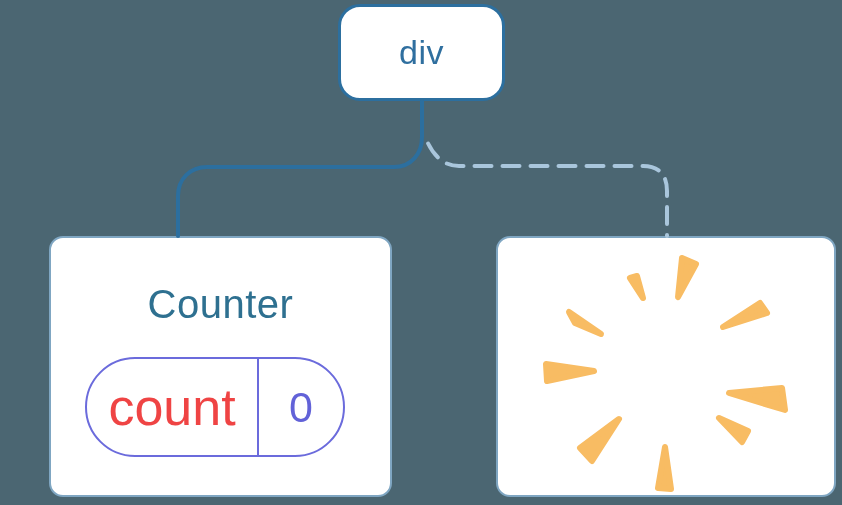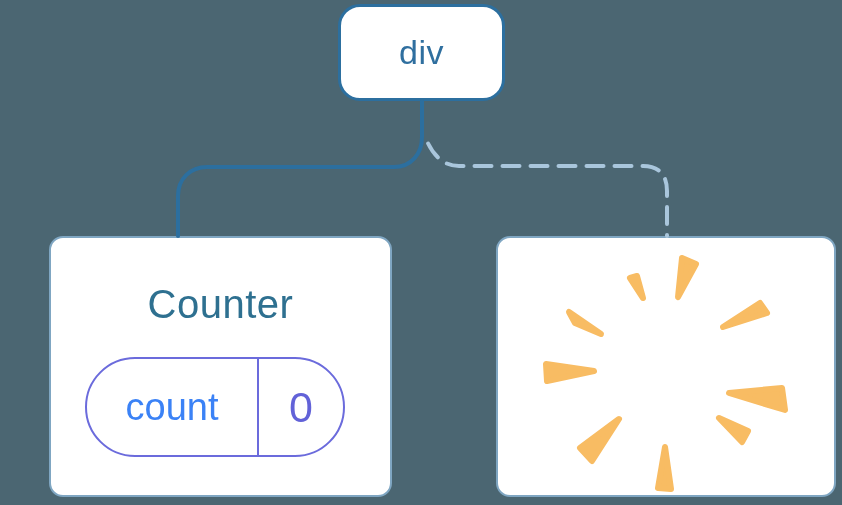--- a/index.html
+++ b/index.html
@@ -68,22 +68,22 @@
     border-radius: 50px;
     display: flex;
     overflow: hidden;
     background: #ffffff;
   }
   .state-key {
     width: 170px;
     display: flex;
     align-items: center;
     justify-content: center;
-    font-size: 38px;
-    color: #3b82f6;
+    font-size: 52px;
+    color: #ef4444;
   }
   .state-value {
     flex: 1;
     border-left: 2.5px solid #6B6BDC;
     display: flex;
     align-items: center;
     justify-content: center;
     font-size: 43px;
     color: #6262D8;
   }

